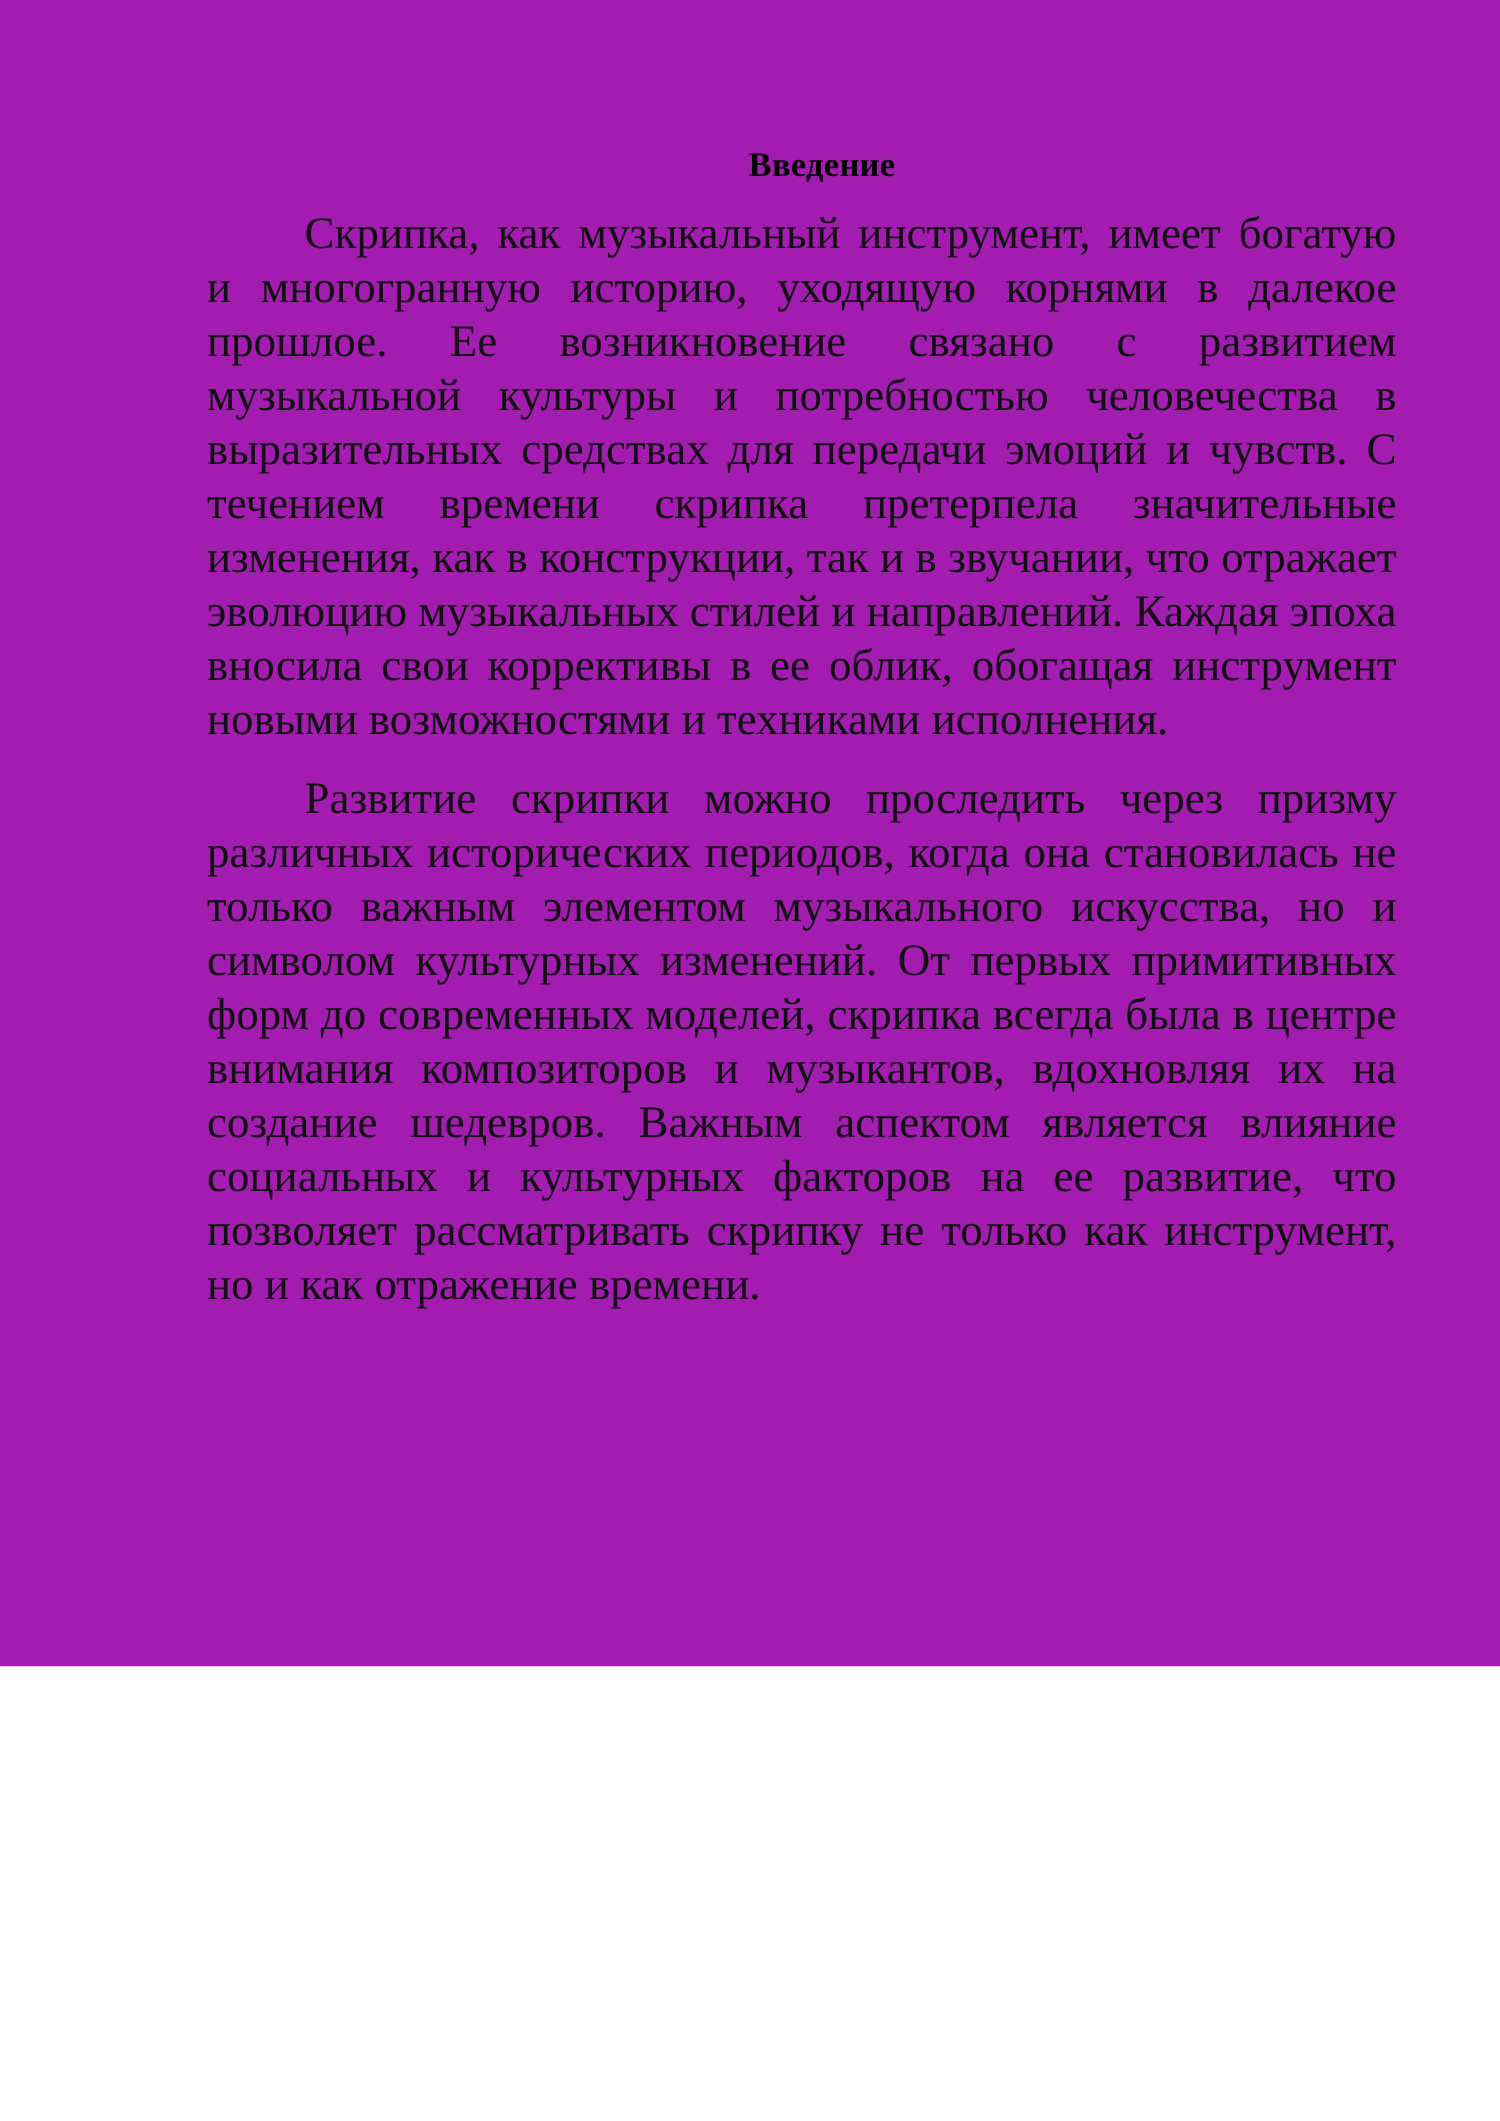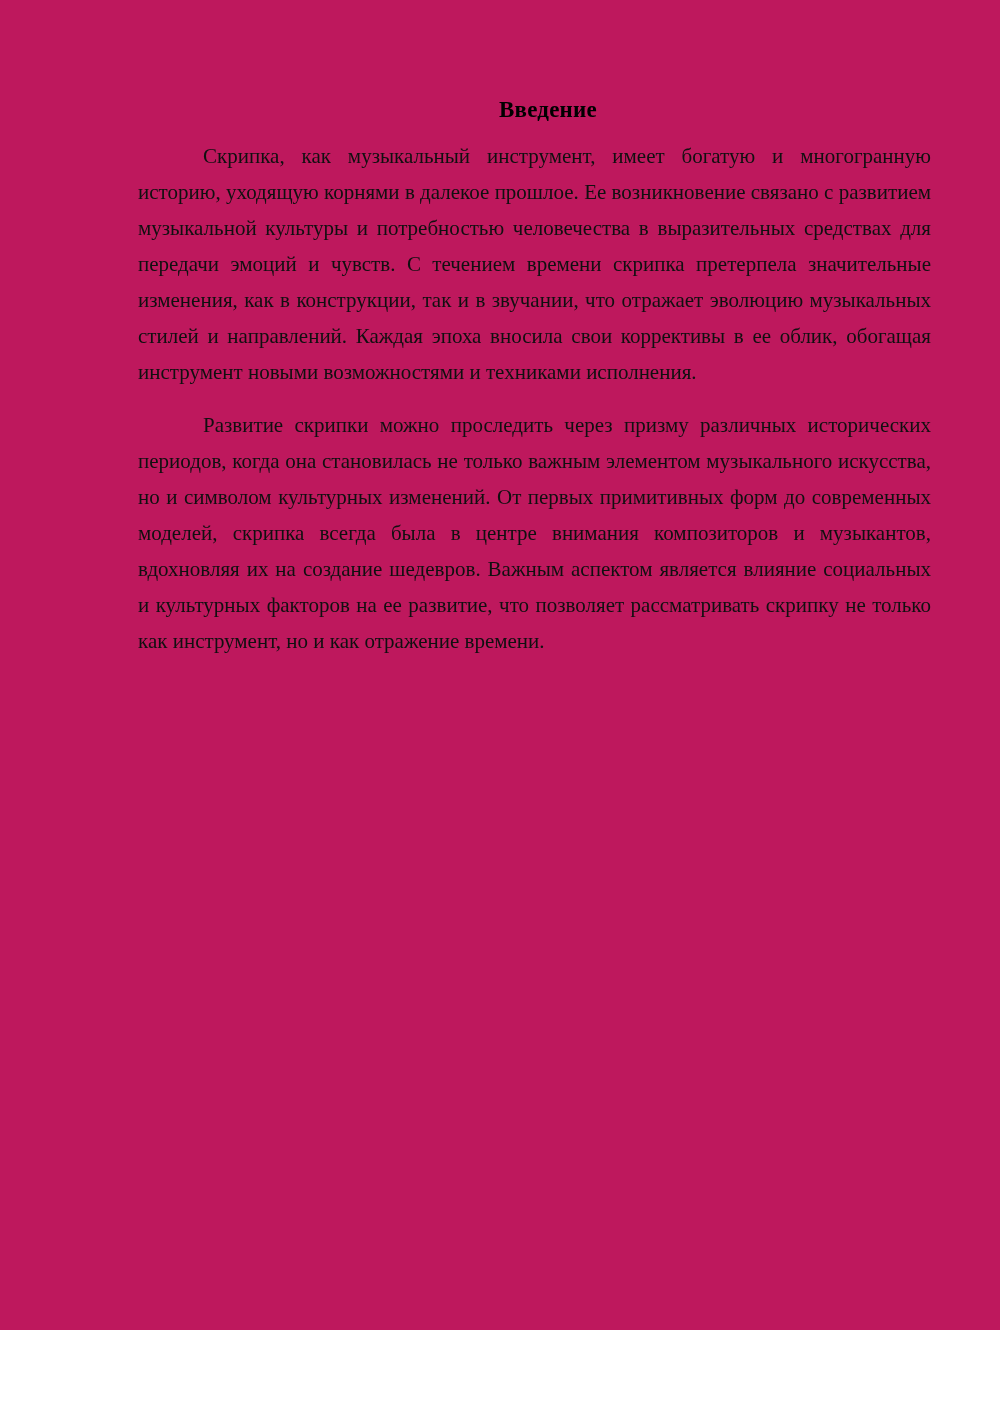--- a/index.html
+++ b/index.html
@@ -5,23 +5,23 @@
 <style>
   html, body {
     margin: 0;
     padding: 0;
     background: #ffffff;
   }
 
   .page {
     position: relative;
     width: 1000px;
-    height: 1330px;
+    height: 1111px;
     margin: 0 auto;
-    background: #be185d;
+    background: #a21caf;
     overflow: hidden;
     box-sizing: border-box;
   }
 
   .content {
     position: absolute;
     left: 138px;
     top: 0;
     width: 794px;
   }
@@ -45,21 +45,21 @@
     margin-top: 13px;
   }
 
   p.para {
     margin: 0 1px 17px 0;
     padding: 0;
     text-align: justify;
     text-justify: inter-word;
     text-indent: 65px;
     font-family: "Liberation Serif", "DejaVu Serif", serif;
-    font-size: 21px;
+    font-size: 30px;
     line-height: 36px;
     color: #101010;
     hyphens: none;
     -webkit-hyphens: none;
   }
 
   p.para:last-child {
     margin-bottom: 0;
   }
 

